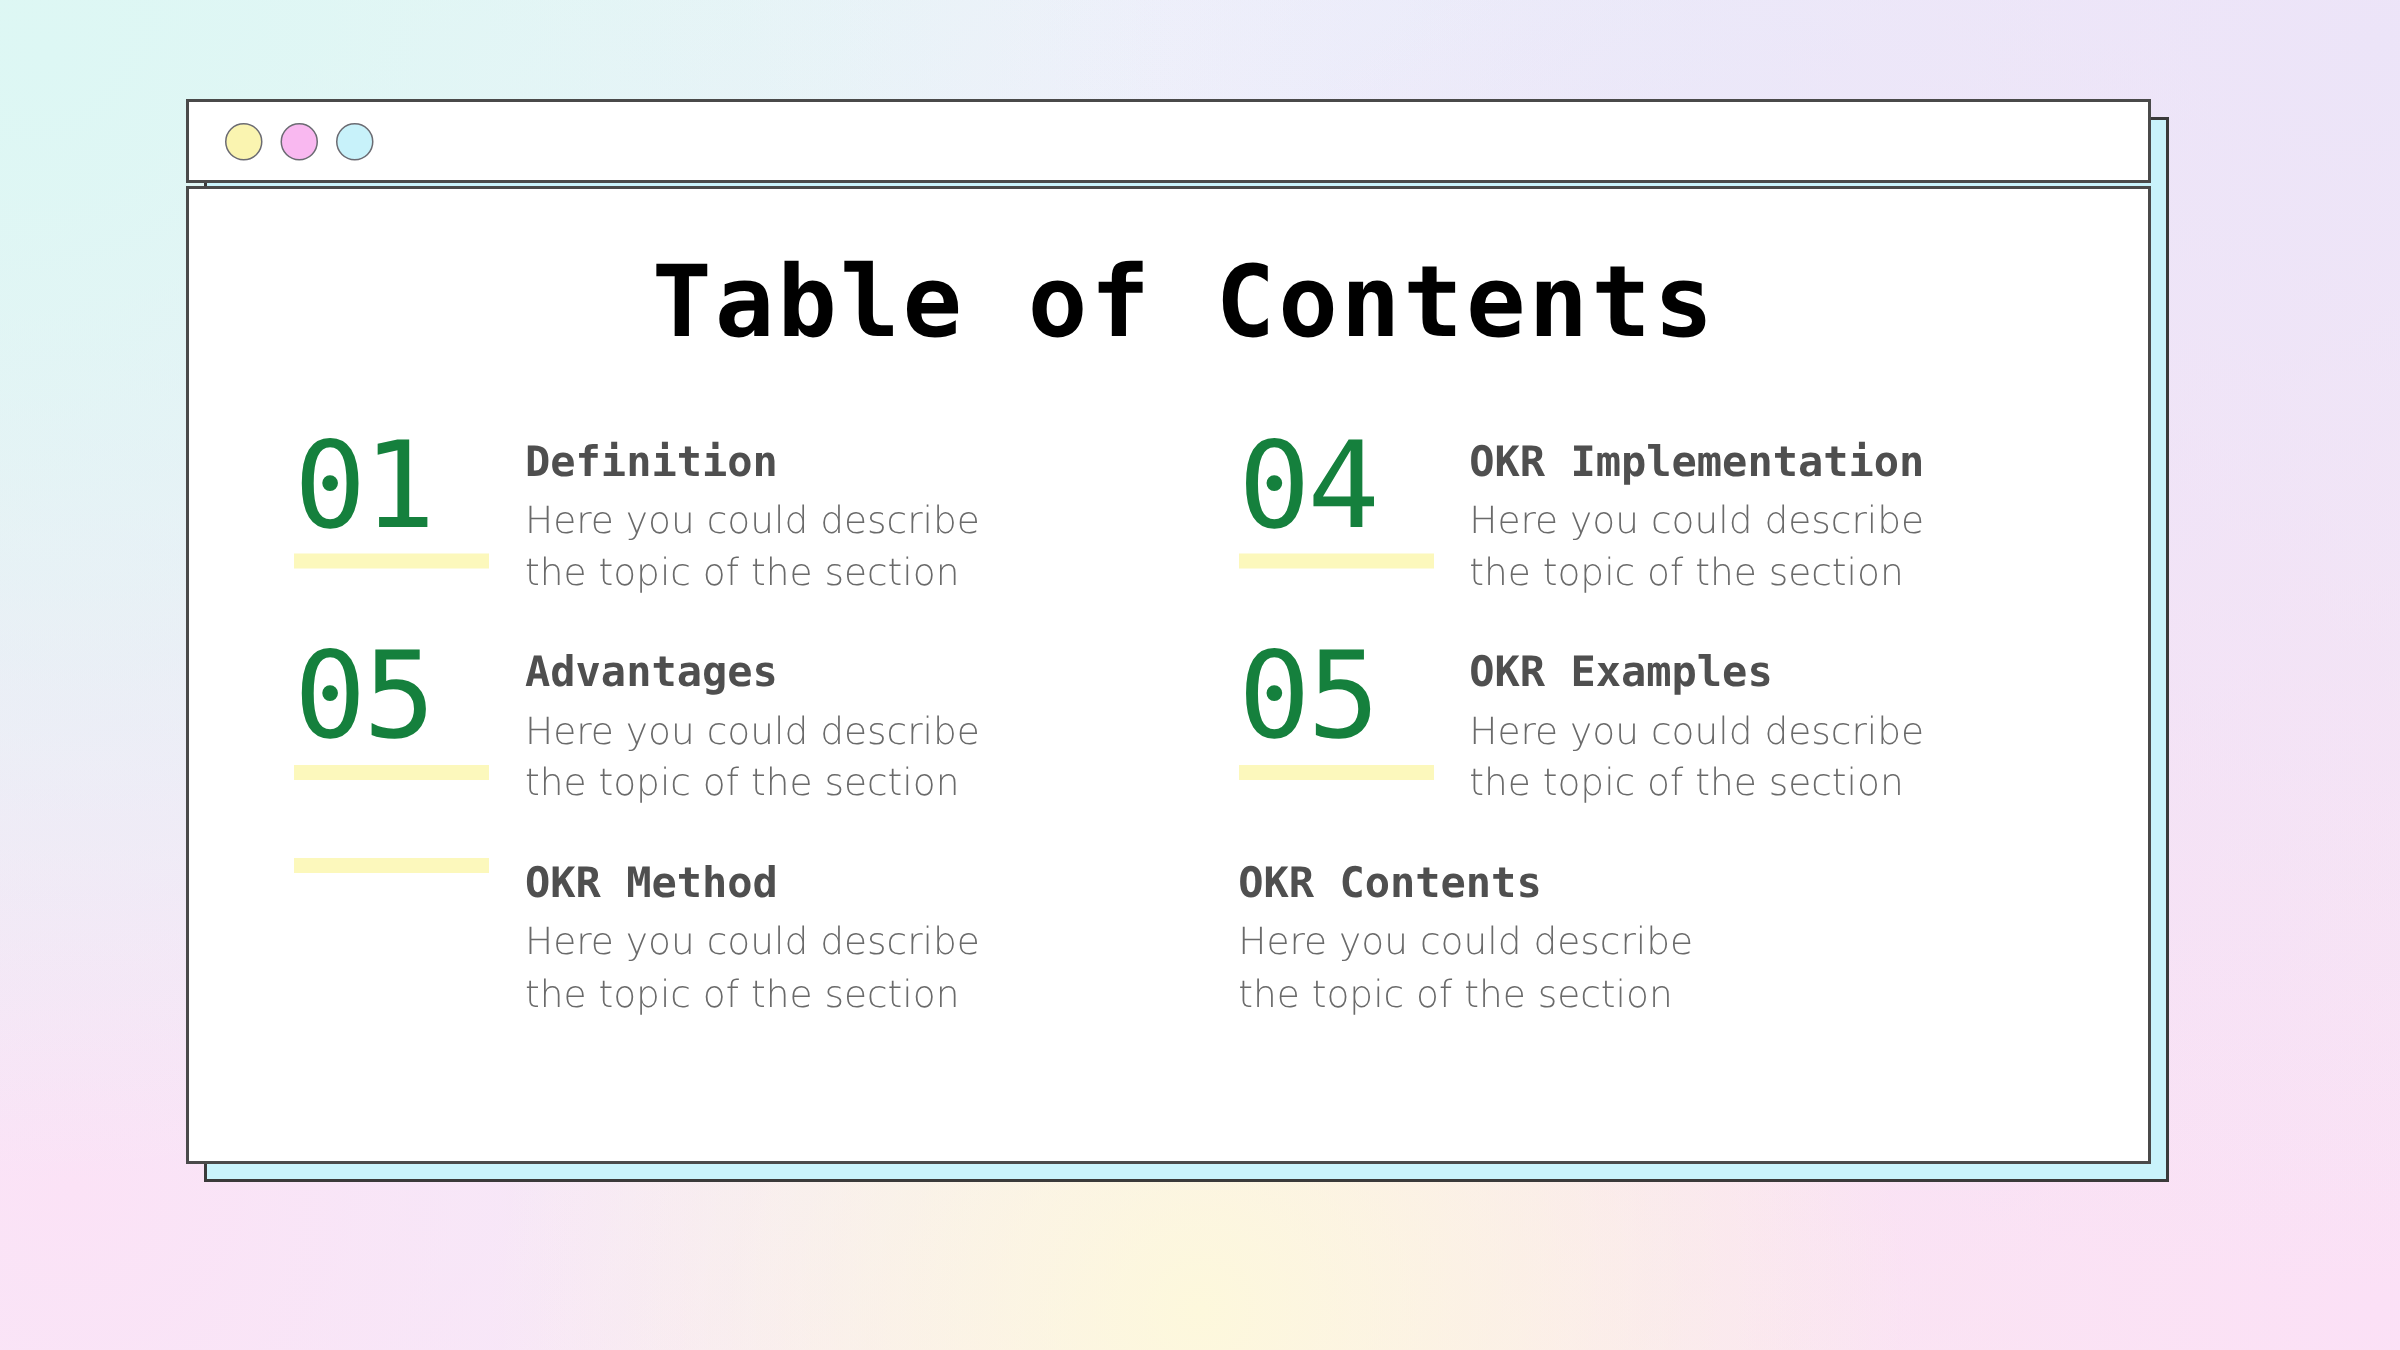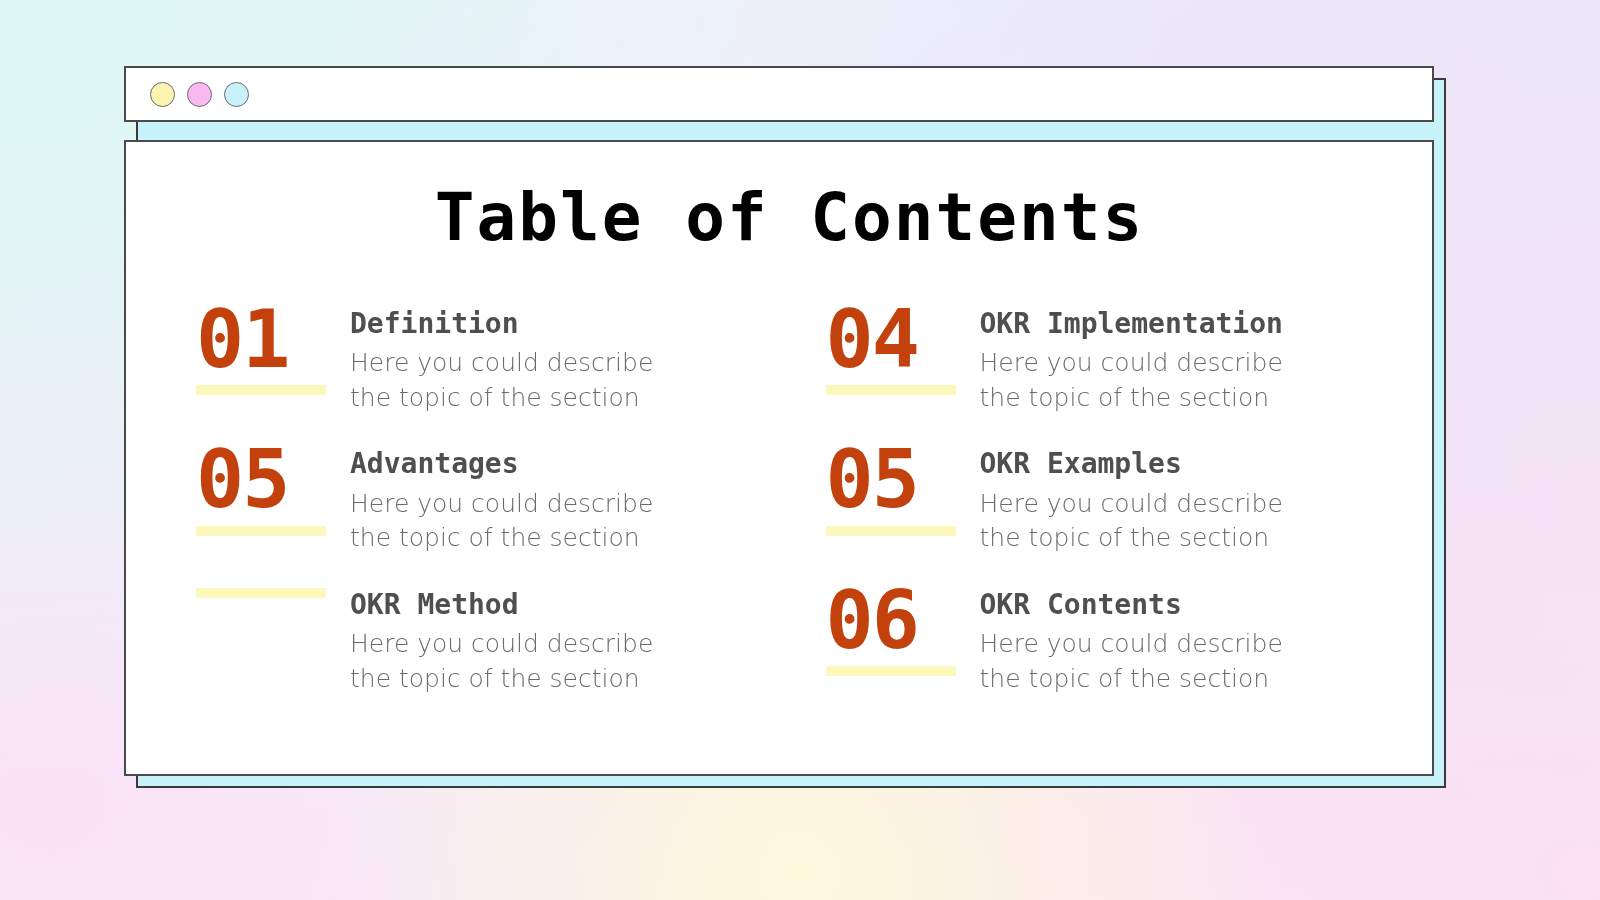--- a/index.html
+++ b/index.html
@@ -74,21 +74,21 @@
   }
   .dot.yellow { background: #faf4b0; }
   .dot.pink   { background: #f9b8f0; }
   .dot.cyan   { background: #c8f2fa; }
 
   .viewport {
     flex: 1 1 auto;
     background: #ffffff;
     border: 2px solid #4a4a4a;
     border-top: 2px solid #4a4a4a;
-    margin-top: 18px;
+    margin-top: 2px;
     padding: 40px 49px 0 70px;
     overflow: hidden;
   }
 
   
   .deck-title {
     font-family: "DejaVu Sans Mono", monospace;
     font-weight: bold;
     font-size: 66px;
     letter-spacing: 2px;
@@ -115,24 +115,24 @@
   .num-block {
     flex: 0 0 auto;
     width: 132px;
     display: flex;
     flex-direction: column;
     align-items: flex-start;
   }
 
   .toc-number {
     font-family: "DejaVu Sans Mono", monospace;
-    font-weight: bold;
+    font-weight: normal;
     font-size: 80px;
     line-height: 0.98;
-    color: #c2410c;
+    color: #15803d;
     letter-spacing: -2px;
   }
 
   .num-rule {
     margin-top: 6px;
     width: 130px;
     height: 10px;
     background: #fcf8bc;
   }
 
@@ -243,24 +243,20 @@
         <div class="toc-text">
           <div class="toc-heading">OKR Method</div>
           <div class="toc-desc">
             <span>Here you could describe</span>
             <span>the topic of the section</span>
           </div>
         </div>
       </div>
 
       <div class="toc-item">
-        <div class="num-block">
-          <div class="toc-number">06</div>
-          <div class="num-rule"></div>
-        </div>
         <div class="toc-text">
           <div class="toc-heading">OKR Contents</div>
           <div class="toc-desc">
             <span>Here you could describe</span>
             <span>the topic of the section</span>
           </div>
         </div>
       </div>
 
     </div>

